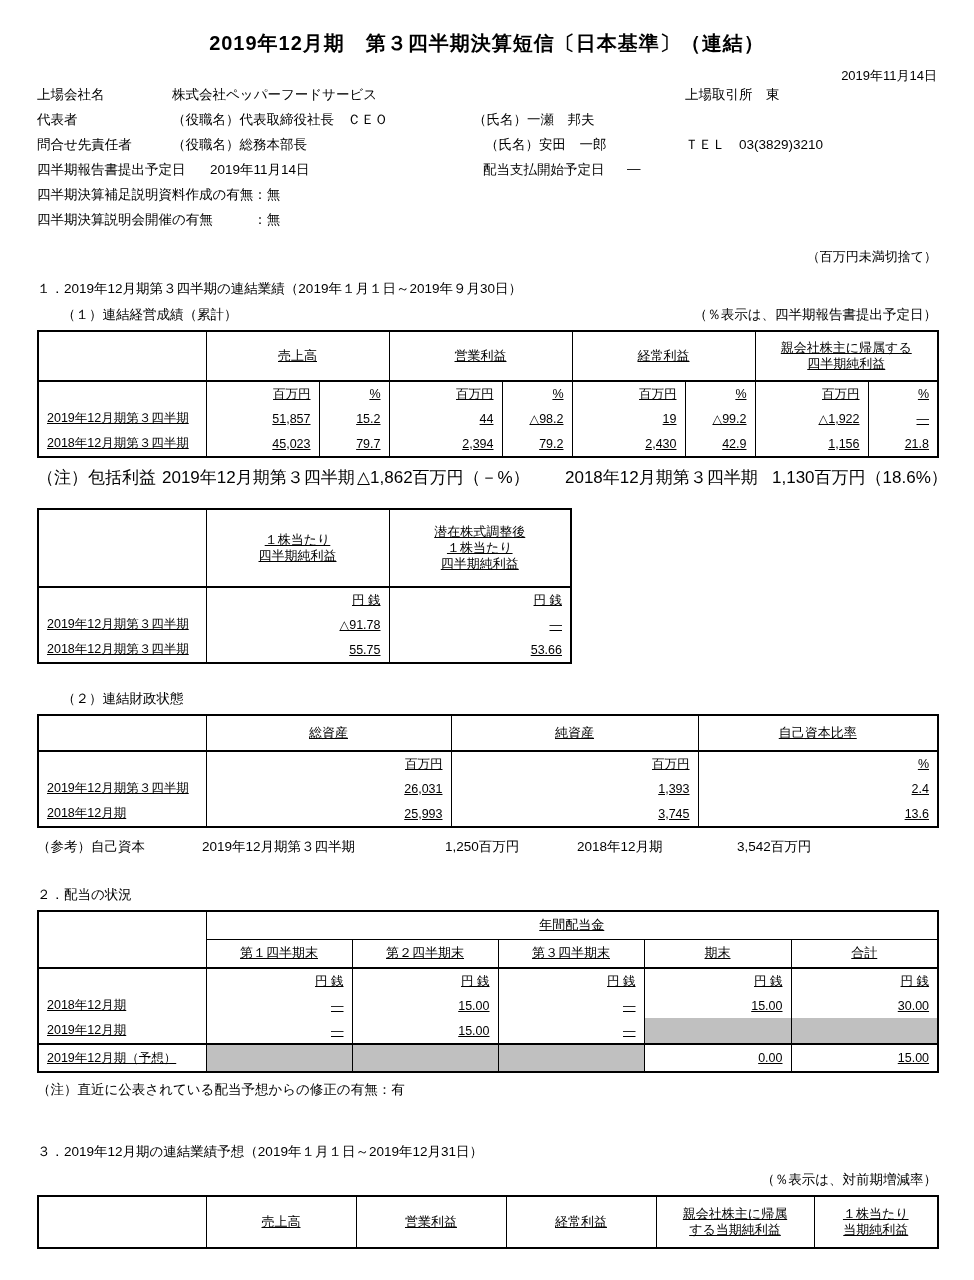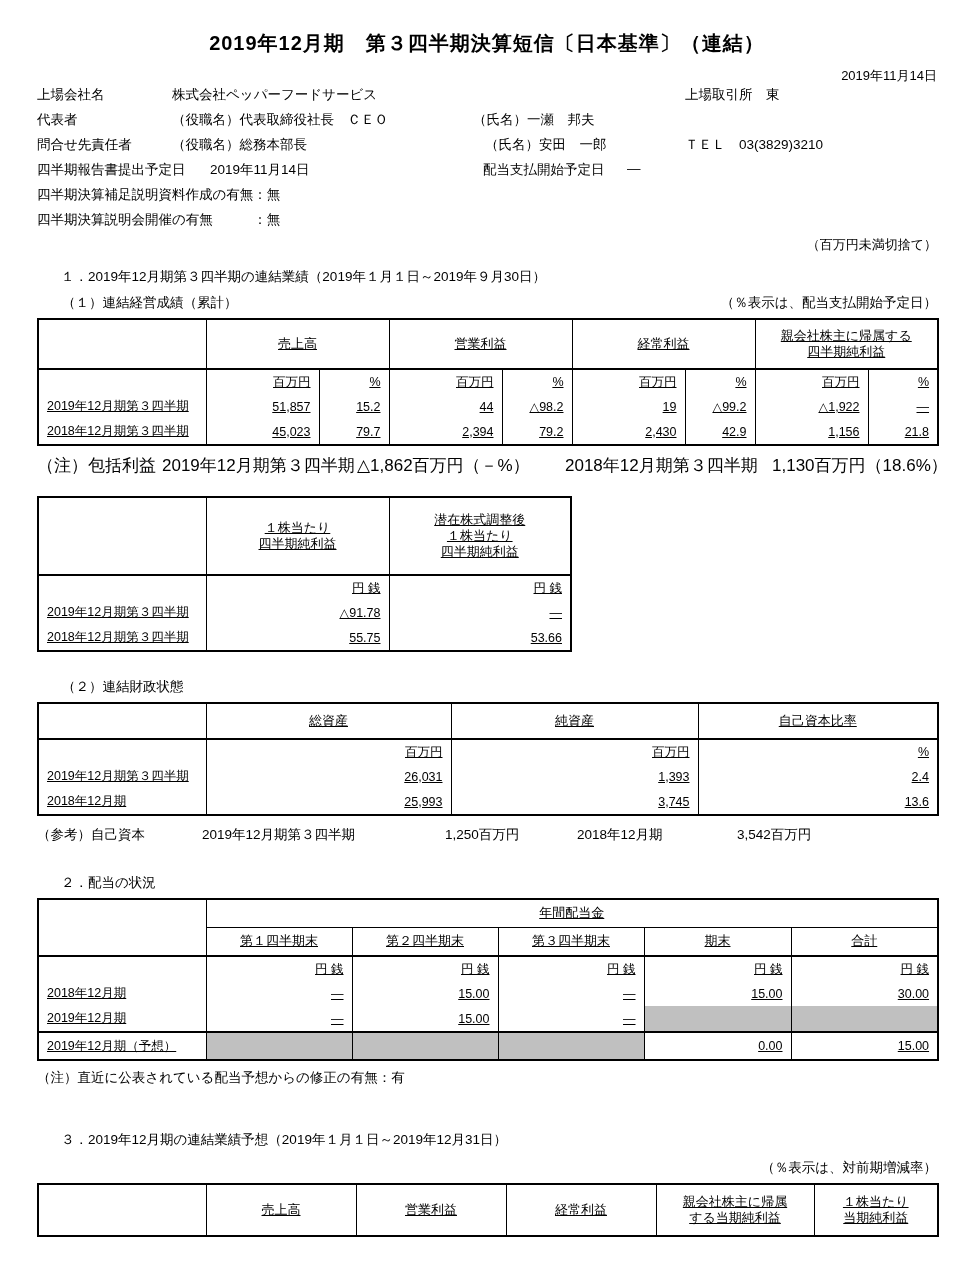--- a/index.html
+++ b/index.html
@@ -3,22 +3,22 @@
 <meta charset="utf-8">
 <style>
   html,body{margin:0;padding:0;background:#ffffff;color:#000;}
   body{width:974px;min-height:1280px;font-family:"Liberation Sans","DejaVu Sans",sans-serif;font-size:13px;}
   .page{padding:24px 37px 10px 37px;width:900px;}
   .title{margin-top:6px;text-align:center;font-weight:bold;font-size:20px;letter-spacing:1px;}
   .date-line{margin-top:10px;text-align:right;font-size:13px;}
   .header-info{margin-top:1px;}
   .hrow{position:relative;height:25px;font-size:13.5px;}
   .at{position:absolute;top:0;white-space:nowrap;}
-  .rounding{margin-top:0;text-align:right;}
-  .sec-heading{margin-top:14px;font-size:13.5px;margin-left:24px;}
+  .rounding{margin-top:12px;text-align:right;}
+  .sec-heading{margin-top:14px;font-size:13.5px;}
   .subline{margin-top:8px;overflow:hidden;font-size:13.5px;}
   .subline .lefttxt{float:left;margin-left:25px;}
   .subline .righttxt{float:right;}
   .note-line{position:relative;height:18px;margin-top:8px;font-size:17px;}
   .plain-note{margin-top:8px;font-size:13.5px;}
   table.t{border-collapse:collapse;border:2px solid #000;table-layout:fixed;margin-top:6px;text-decoration:underline;}
   table.t th{font-weight:normal;text-align:center;vertical-align:middle;border:1px solid #000;font-size:13px;white-space:pre-line;line-height:1.25;padding:2px 4px;}
   table.t td{font-size:12.5px;padding:0 8px;white-space:nowrap;overflow:hidden;}
   table.t tbody td{border-left:1px solid #000;text-align:right;vertical-align:middle;}
   table.t tbody td.rowlabel{text-align:left;border-left:none;padding-left:8px;}
@@ -67,21 +67,21 @@
     <div class="hrow">
       <span class="at" style="left:0">四半期決算説明会開催の有無　　　：無</span>
     </div>
   </div>
 
   <div class="rounding">（百万円未満切捨て）</div>
 
   <div class="sec-heading">１．2019年12月期第３四半期の連結業績（2019年１月１日～2019年９月30日）</div>
   <div class="subline">
     <span class="lefttxt">（１）連結経営成績（累計）</span>
-    <span class="righttxt">（％表示は、配当支払開始予定日）</span>
+    <span class="righttxt">（％表示は、四半期報告書提出予定日）</span>
   </div>
 
   <table class="t" style="width:900px">
     <colgroup>
       <col style="width:168px">
         <col style="width:113px">
         <col style="width:70px">
       <col style="width:113px">
         <col style="width:70px">
         <col style="width:113px">

